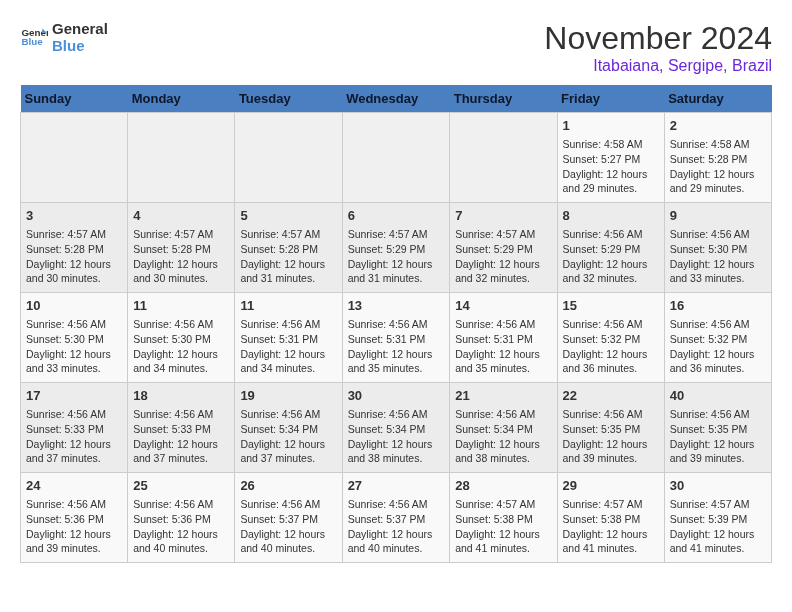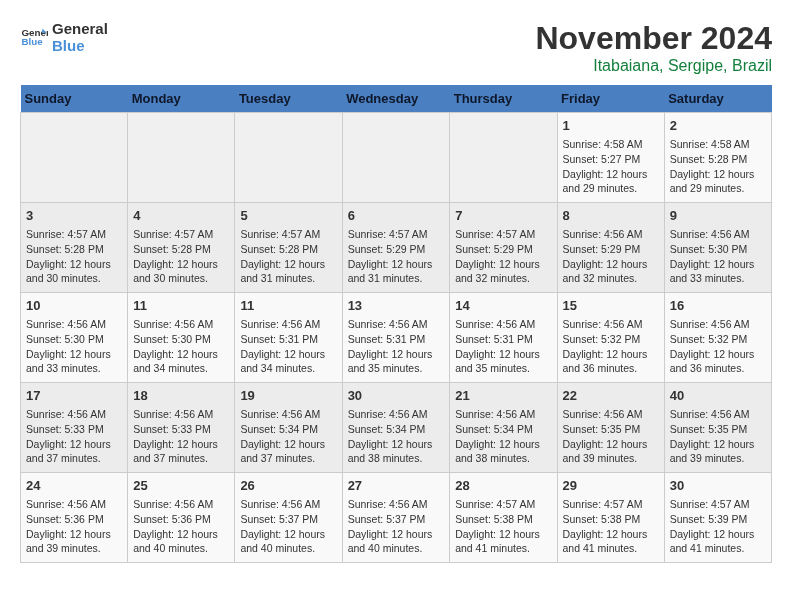--- a/index.html
+++ b/index.html
@@ -23,27 +23,27 @@
     }
     .logo-icon {
       width: 28px;
       height: 28px;
     }
     .title-block {
       text-align: right;
     }
     .title-block h1 {
       font-size: 32px;
-      font-weight: bold;
+      font-weight: normal;
       color: #333;
     }
     .title-block h2 {
       font-size: 16px;
       font-weight: normal;
-      color: #15803d;
+      color: #6d28d9;
     }
     table {
       width: 100%;
       border-collapse: collapse;
       font-size: 11px;
     }
     thead tr th {
       background: #4a7fc1;
       color: #0f172a;
       padding: 6px 4px;

